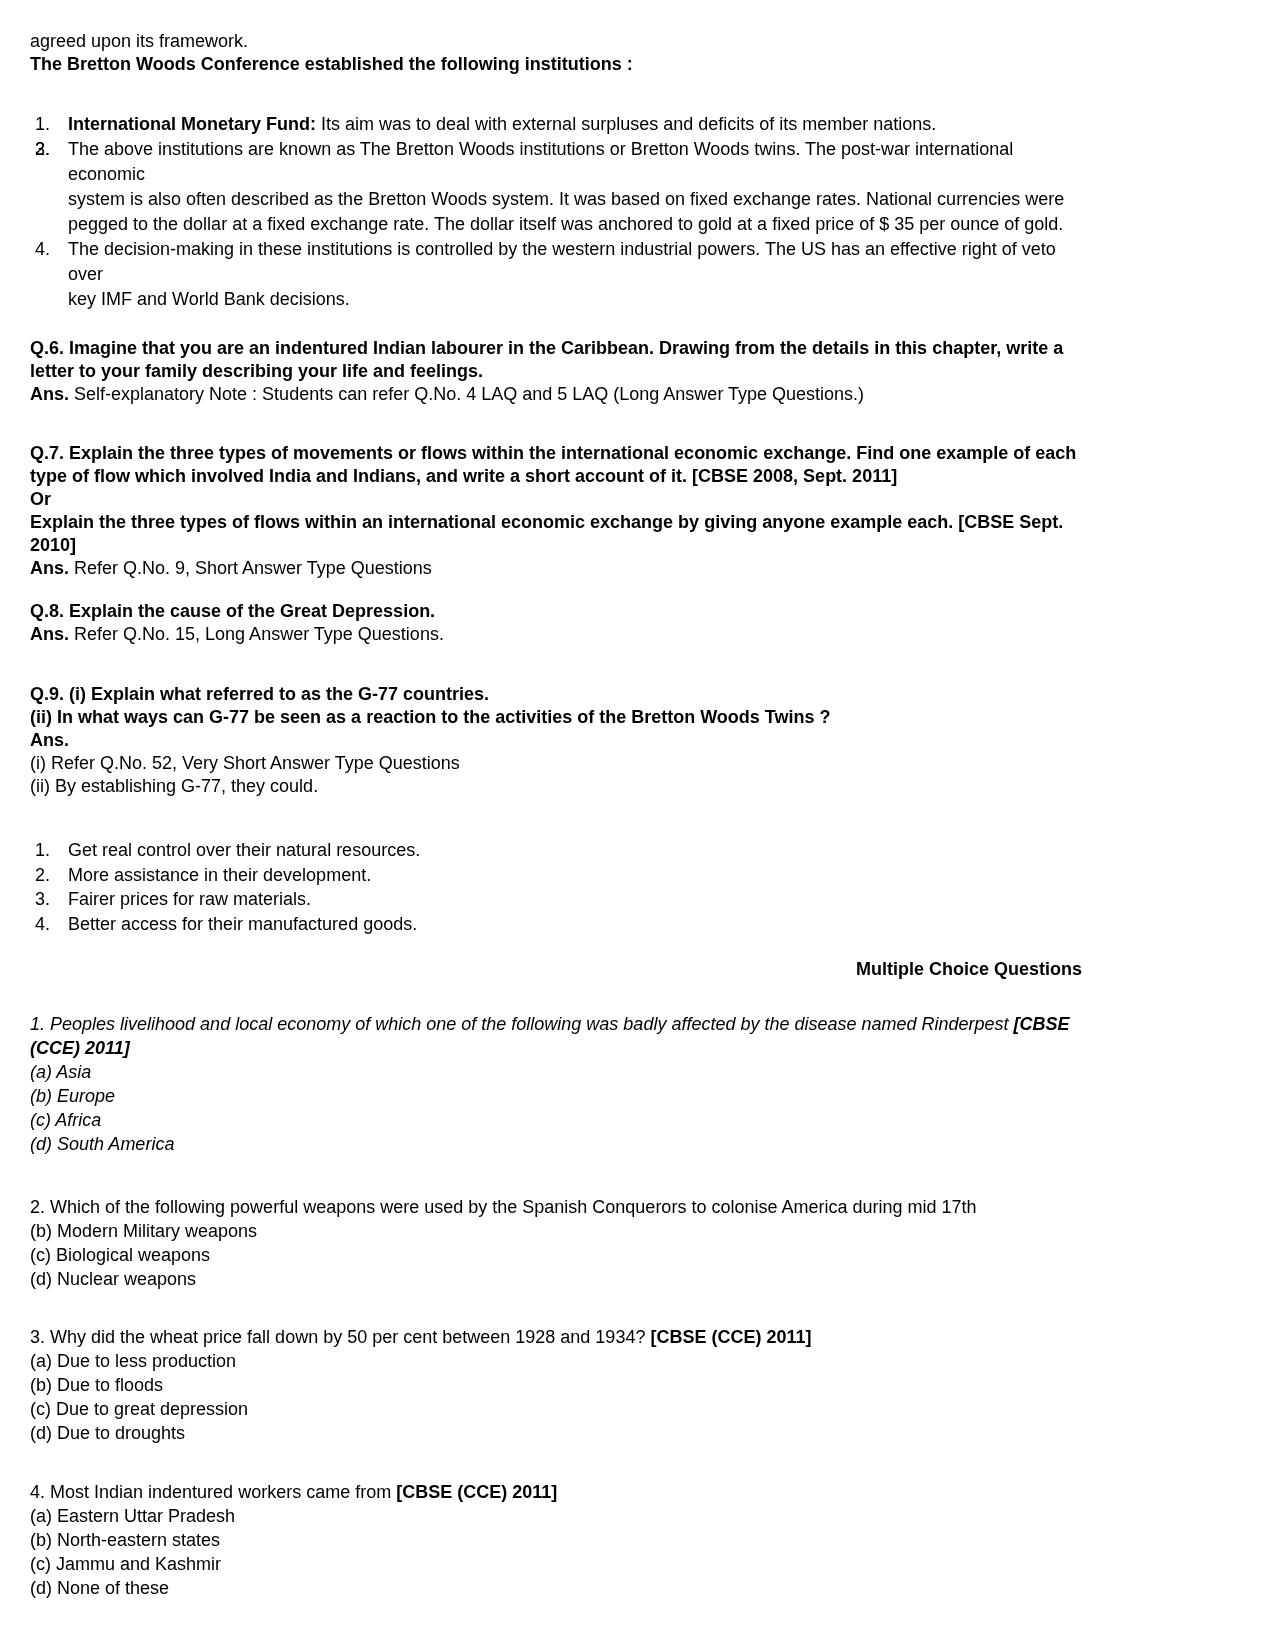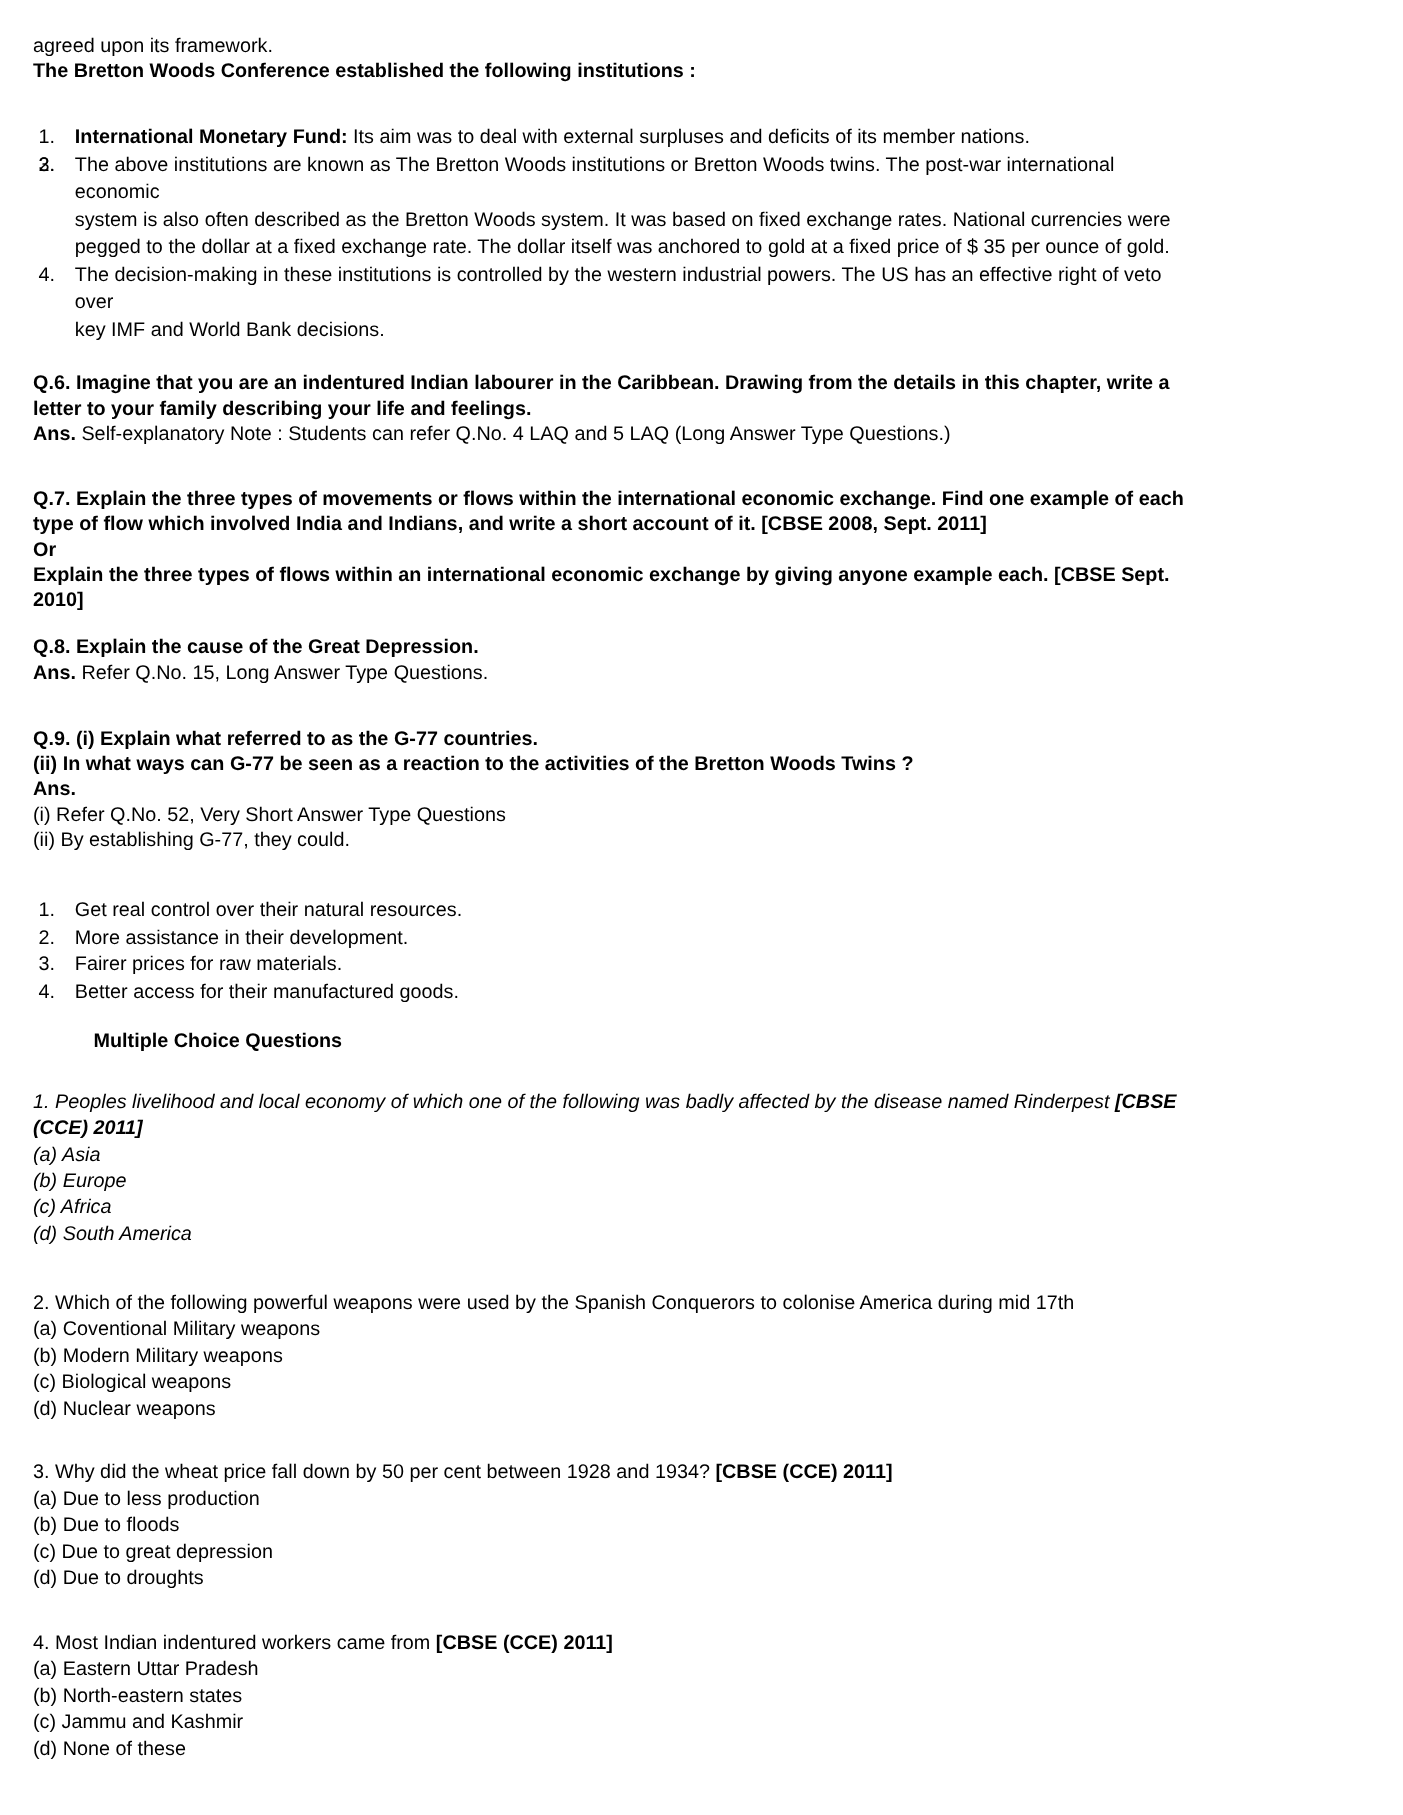--- a/index.html
+++ b/index.html
@@ -14,21 +14,21 @@
   .block { margin:0; }
   .line { line-height:23px; white-space:pre-wrap; }
   .seg { white-space:pre-wrap; }
   .b { font-weight:bold; }
   
   .numbered-list .line { line-height:25px; }
   .list-item { position:relative; margin-left:38px; }
   .list-num { position:absolute; left:-33px; top:0; }
   .g77 .line { line-height:24.5px; }
   
-  .centered-heading { text-align:left; }
+  .centered-heading { text-align:right; }
   [data-name="block-mcq-header"] { margin-left:55px; }
   
   .mcq .line { line-height:24px; }
   
   [data-name="block-intro"]             { margin-bottom:36px; }
   [data-name="block-institutions-list"] { margin-bottom:25px; }
   [data-name="block-q6"]                { margin-bottom:36px; }
   [data-name="block-q7"]                { margin-bottom:20px; }
   [data-name="block-q8"]                { margin-bottom:37px; }
   [data-name="block-q9"]                { margin-bottom:40px; }
@@ -68,20 +68,21 @@
       <div class="line" data-name="text-line"><span class="seg b" data-name="bold-text">Q.6. Imagine that you are an indentured Indian labourer in the Caribbean. Drawing from the details in this chapter, write a</span></div>
       <div class="line" data-name="text-line"><span class="seg b" data-name="bold-text">letter to your family describing your life and feelings.</span></div>
       <div class="line" data-name="text-line"><span class="seg b" data-name="bold-text">Ans.</span><span class="seg" data-name="text"> Self-explanatory Note : Students can refer Q.No. 4 LAQ and 5 LAQ (Long Answer Type Questions.)</span></div>
     </div>
     <div class="block paragraph" data-name="block-q7">
       <div class="line" data-name="text-line"><span class="seg b" data-name="bold-text">Q.7. Explain the three types of movements or flows within the international economic exchange. Find one example of each</span></div>
       <div class="line" data-name="text-line"><span class="seg b" data-name="bold-text">type of flow which involved India and Indians, and write a short account of it. [CBSE 2008, Sept. 2011]</span></div>
       <div class="line" data-name="text-line"><span class="seg b" data-name="bold-text">Or</span></div>
       <div class="line" data-name="text-line"><span class="seg b" data-name="bold-text">Explain the three types of flows within an international economic exchange by giving anyone example each. [CBSE Sept.</span></div>
       <div class="line" data-name="text-line"><span class="seg b" data-name="bold-text">2010]</span></div>
+      <div class="line" data-name="text-line"><span class="seg b" data-name="bold-text">Ans.</span><span class="seg" data-name="text"> Refer Q.No. 9, Short Answer Type Questions</span></div>
     </div>
     <div class="block paragraph" data-name="block-q8">
       <div class="line" data-name="text-line"><span class="seg b" data-name="bold-text">Q.8. Explain the cause of the Great Depression.</span></div>
       <div class="line" data-name="text-line"><span class="seg b" data-name="bold-text">Ans.</span><span class="seg" data-name="text"> Refer Q.No. 15, Long Answer Type Questions.</span></div>
     </div>
     <div class="block paragraph" data-name="block-q9">
       <div class="line" data-name="text-line"><span class="seg b" data-name="bold-text">Q.9. (i) Explain what referred to as the G-77 countries.</span></div>
       <div class="line" data-name="text-line"><span class="seg b" data-name="bold-text">(ii) In what ways can G-77 be seen as a reaction to the activities of the Bretton Woods Twins ?</span></div>
       <div class="line" data-name="text-line"><span class="seg b" data-name="bold-text">Ans.</span></div>
       <div class="line" data-name="text-line"><span class="seg" data-name="text">(i) Refer Q.No. 52, Very Short Answer Type Questions</span></div>
@@ -107,21 +108,20 @@
     <div class="block paragraph mcq" data-name="block-mcq-1">
       <div class="line" data-name="text-line"><span class="seg" data-name="text">1. Peoples livelihood and local economy of which one of the following was badly affected by the disease named Rinderpest </span><span class="seg b" data-name="bold-text">[CBSE</span></div>
       <div class="line" data-name="text-line"><span class="seg b" data-name="bold-text">(CCE) 2011]</span></div>
       <div class="line" data-name="text-line"><span class="seg" data-name="text">(a) Asia</span></div>
       <div class="line" data-name="text-line"><span class="seg" data-name="text">(b) Europe</span></div>
       <div class="line" data-name="text-line"><span class="seg" data-name="text">(c) Africa</span></div>
       <div class="line" data-name="text-line"><span class="seg" data-name="text">(d) South America</span></div>
     </div>
     <div class="block paragraph mcq" data-name="block-mcq-2">
       <div class="line" data-name="text-line"><span class="seg" data-name="text">2. Which of the following powerful weapons were used by the Spanish Conquerors to colonise America during mid 17th</span></div>
-      <div class="line" data-name="text-line"><span class="seg" data-name="text">(a) Coventional Military weapons</span></div>
       <div class="line" data-name="text-line"><span class="seg" data-name="text">(b) Modern Military weapons</span></div>
       <div class="line" data-name="text-line"><span class="seg" data-name="text">(c) Biological weapons</span></div>
       <div class="line" data-name="text-line"><span class="seg" data-name="text">(d) Nuclear weapons</span></div>
     </div>
     <div class="block paragraph mcq" data-name="block-mcq-3">
       <div class="line" data-name="text-line"><span class="seg" data-name="text">3. Why did the wheat price fall down by 50 per cent between 1928 and 1934? </span><span class="seg b" data-name="bold-text">[CBSE (CCE) 2011]</span></div>
       <div class="line" data-name="text-line"><span class="seg" data-name="text">(a) Due to less production</span></div>
       <div class="line" data-name="text-line"><span class="seg" data-name="text">(b) Due to floods</span></div>
       <div class="line" data-name="text-line"><span class="seg" data-name="text">(c) Due to great depression</span></div>
       <div class="line" data-name="text-line"><span class="seg" data-name="text">(d) Due to droughts</span></div>

